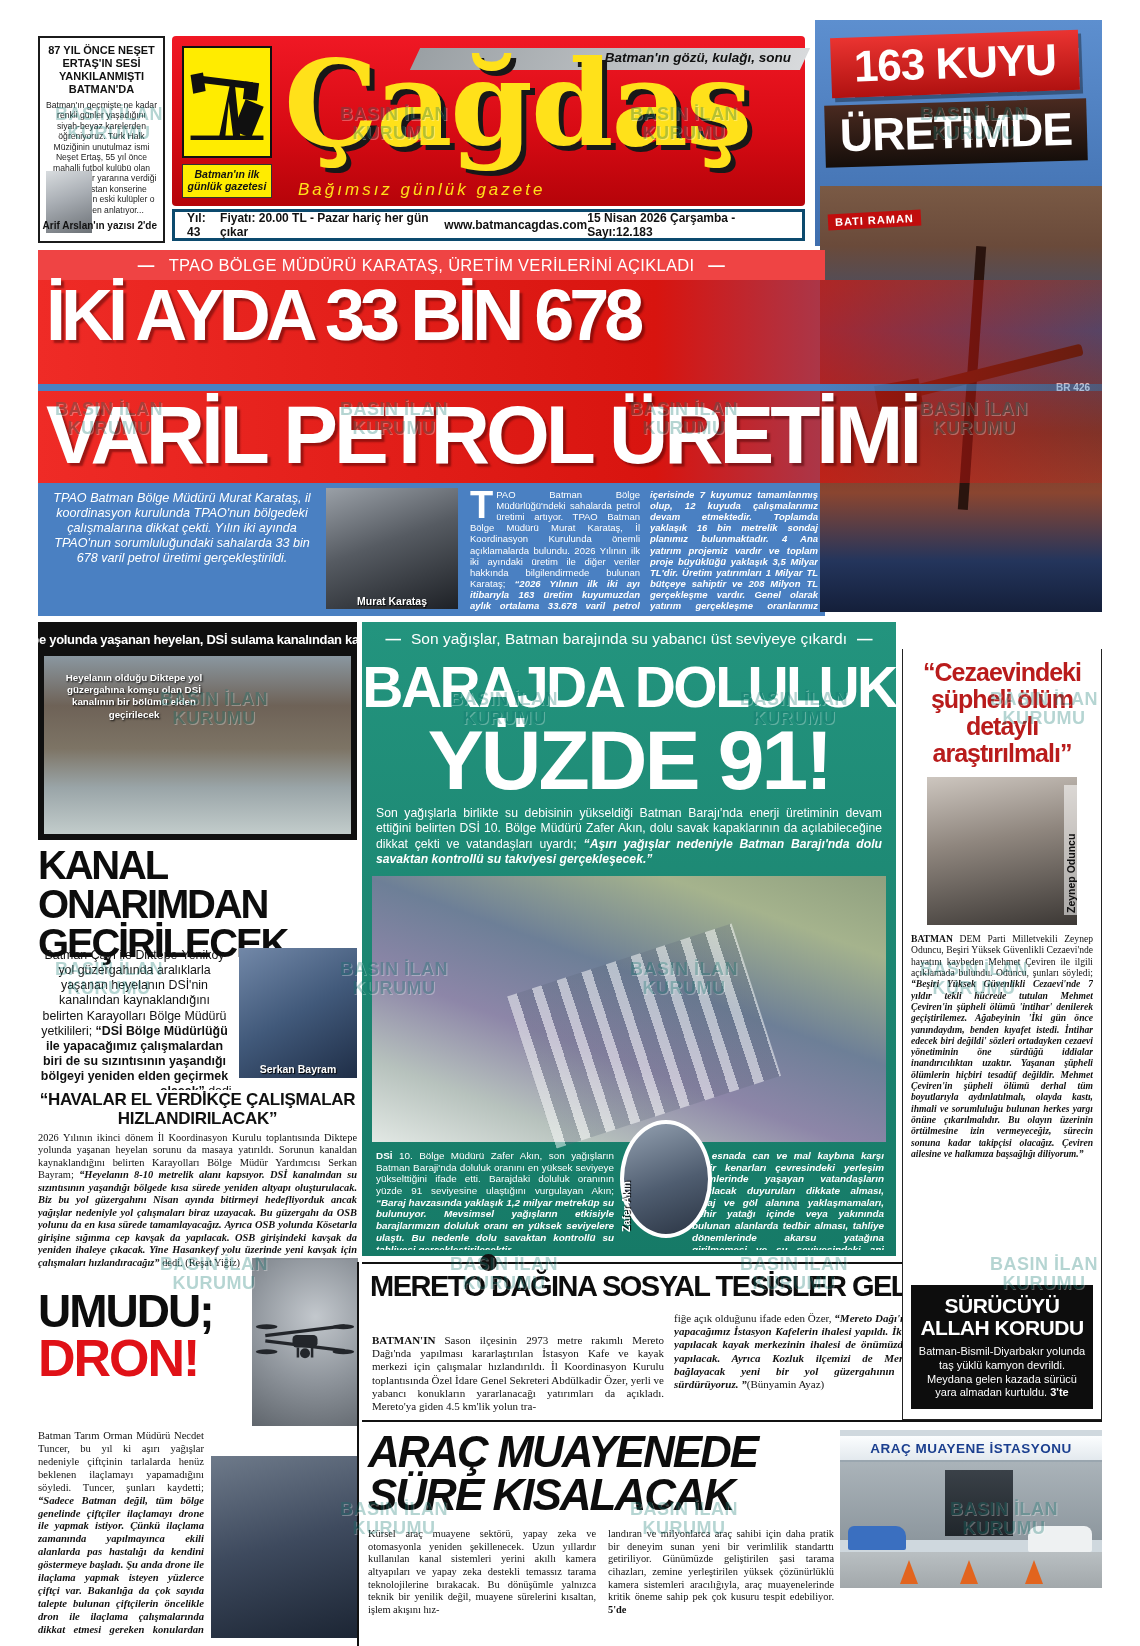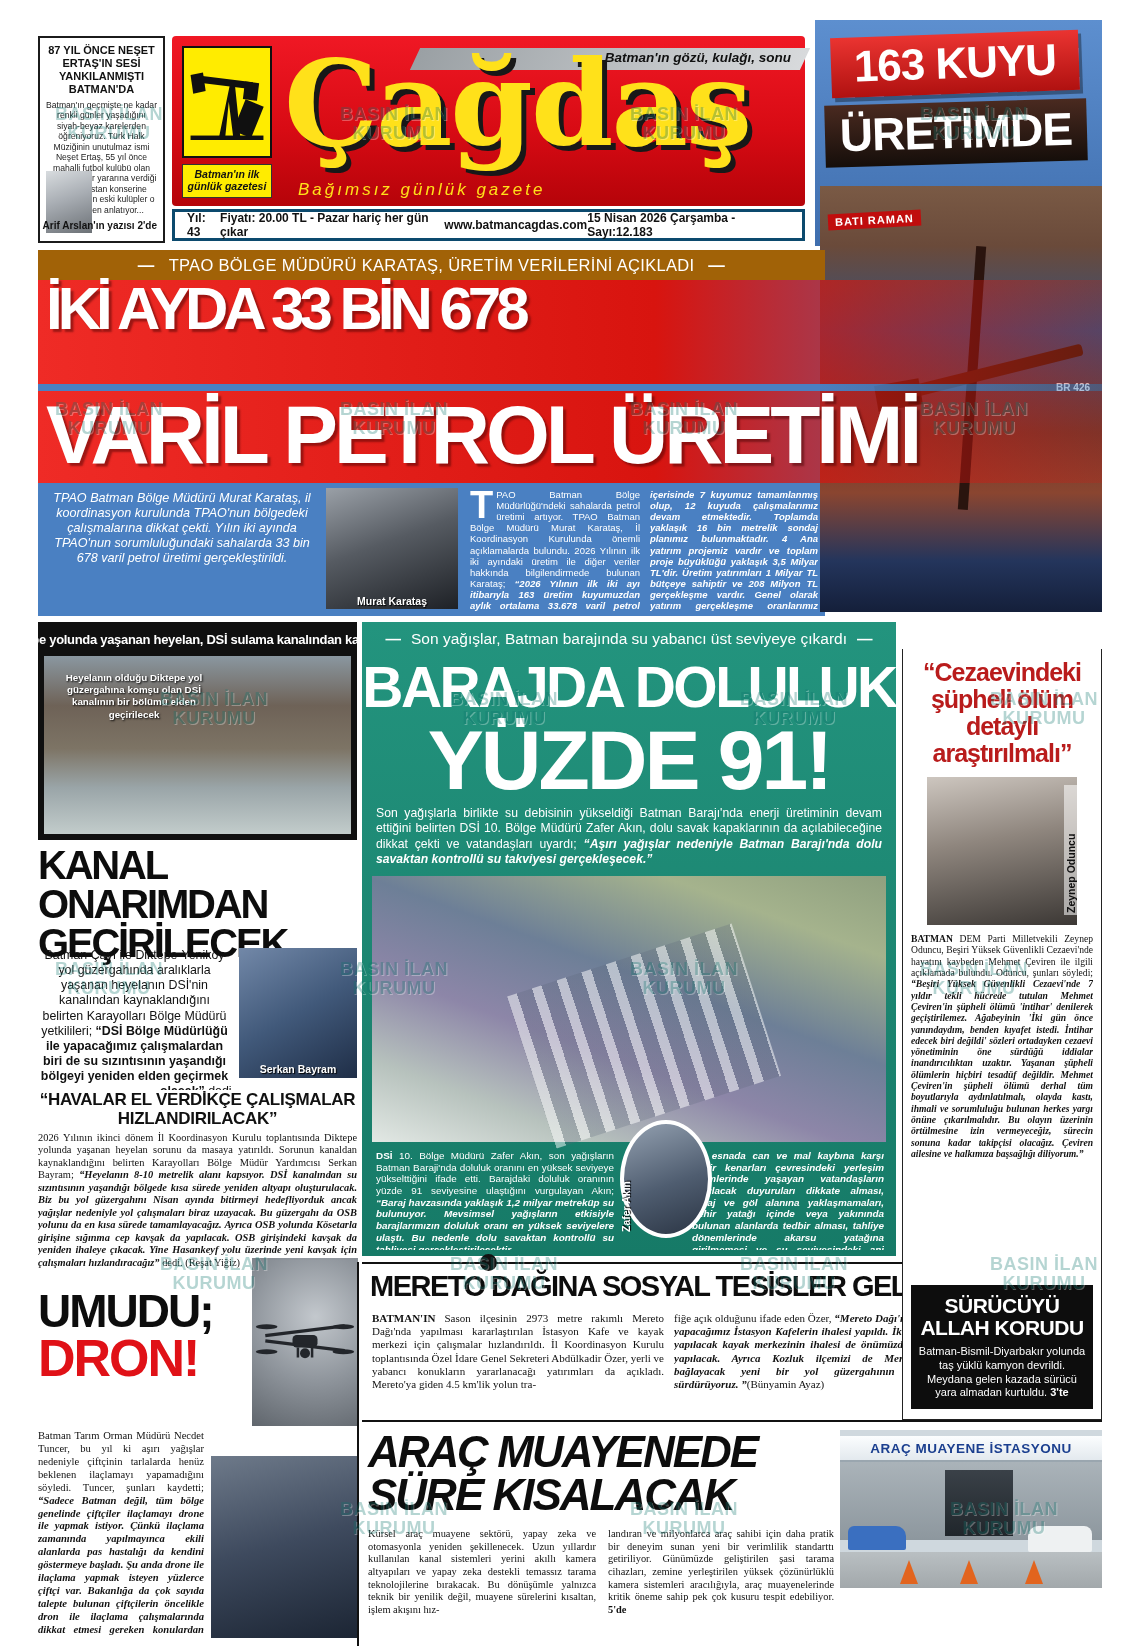--- a/index.html
+++ b/index.html
@@ -59,32 +59,32 @@
   .rig{position:absolute;left:52%;top:14%;width:10px;height:62%;background:#2a140e;transform:rotate(4deg);}
   .rig2{position:absolute;left:30%;top:42%;width:64%;height:12px;background:#47200f;transform:rotate(-14deg);border-radius:4px;}
   .rig3{position:absolute;left:20%;top:46%;width:16%;height:26px;background:#3a1a0c;transform:rotate(-10deg);}
   .sign-red{position:absolute;top:26px;left:8px;background:#c00d0d;color:#fff;font-weight:bold;
        font-size:11px;padding:2px 7px;transform:rotate(-3deg);letter-spacing:1px;}
   .br-code{position:absolute;top:196px;right:12px;color:#e9e9e9;font-size:10px;font-weight:bold;}
 
   
   .main-story{position:absolute;left:38px;top:250px;width:1064px;height:366px;}
   .ms-bluebg{position:absolute;left:0;top:0;width:787px;height:366px;background:#4a80c2;}
-  .ms-kicker{position:absolute;left:0;top:0;width:787px;height:30px;background:#a16207;z-index:2;
+  .ms-kicker{position:absolute;left:0;top:0;width:787px;height:30px;background:#ef4444;z-index:2;
        color:#fff;display:flex;align-items:center;justify-content:center;font-size:16.5px;letter-spacing:.3px;}
   .ms-kicker:before,.ms-kicker:after{content:"—";margin:0 14px;font-weight:bold;}
   .ms-band1{position:absolute;left:0;top:30px;width:1064px;height:104px;z-index:2;
        background:linear-gradient(90deg,#ef2b26 0%,#d8140f 58%,rgba(216,20,15,.55) 80%,rgba(216,20,15,.2) 100%);}
   .ms-div{position:absolute;left:0;top:134px;width:1064px;height:7px;z-index:2;
        background:linear-gradient(90deg,#4a80c2 0%,#4a80c2 72%,rgba(74,128,194,.35) 100%);}
   .ms-band2{position:absolute;left:0;top:141px;width:1064px;height:92px;z-index:2;
        background:linear-gradient(90deg,#ef2b26 0%,#d8140f 58%,rgba(216,20,15,.55) 80%,rgba(216,20,15,.2) 100%);}
   .ms-h{position:absolute;left:8px;width:1054px;z-index:3;color:#fff;font-weight:900;white-space:nowrap;
        text-shadow:3px 3px 2px rgba(60,0,0,.45);}
-  .ms-h1{top:24px;font-size:60px;letter-spacing:-5px;}
+  .ms-h1{top:24px;font-size:72px;letter-spacing:-5px;}
   .ms-h2{top:138px;font-size:82px;letter-spacing:-4px;}
   .ms-content{position:absolute;left:0;top:233px;width:787px;height:133px;z-index:3;}
   .ms-intro{position:absolute;left:12px;top:8px;width:264px;color:#fff;font-style:italic;
        font-size:12.6px;line-height:1.2;text-align:center;}
   .ms-photo{position:absolute;left:288px;top:5px;width:132px;height:121px;
        background:linear-gradient(160deg,#9aa0a7 0%,#565b62 45%,#1e2126 100%);}
   .photo-cap{position:absolute;bottom:2px;left:0;width:100%;text-align:center;color:#fff;
        font-weight:bold;font-size:10.5px;text-shadow:1px 1px 1px #000;}
   .ms-col{position:absolute;top:6px;color:#fff;font-size:9.5px;line-height:1.17;text-align:justify;height:124px;overflow:hidden;}
   .ms-col1{left:432px;width:170px;}
@@ -152,21 +152,21 @@
   
   .mereto{position:absolute;left:362px;top:1262px;width:740px;height:160px;background:#fff;
        border-top:2px solid #111;border-bottom:2px solid #111;}
   .mereto-dot{position:absolute;left:118px;top:-10px;width:17px;height:17px;border-radius:50%;background:#111;}
   .m-h{position:absolute;left:8px;top:6px;font-weight:900;font-size:29px;letter-spacing:-1.5px;
        white-space:nowrap;color:#0d0d0d;}
   .m-photo{position:absolute;right:4px;top:6px;width:130px;height:148px;
        background:linear-gradient(160deg,#b0656a 0%,#7d3a44 50%,#441c26 100%);}
   .m-col{position:absolute;top:48px;height:108px;overflow:hidden;font-family:"Liberation Serif",serif;
        font-size:11px;line-height:1.2;text-align:justify;}
-  .m-col1{left:10px;width:292px;}
+  .m-col1{left:10px;width:292px;margin-top:22px;}
   .m-col2{left:312px;width:288px;}
 
   
   .arac{position:absolute;left:362px;top:1428px;width:740px;height:218px;background:#fff;}
   .a-h{position:absolute;left:6px;top:2px;font-weight:900;font-size:44px;letter-spacing:-2px;
        line-height:.98;color:#0d0d0d;font-style:italic;}
   .a-photo{position:absolute;right:0;top:2px;width:262px;height:158px;background:#cfd8de;overflow:hidden;}
   .a-sign{position:absolute;top:6px;left:0;right:0;height:26px;background:linear-gradient(180deg,#fbfdfe,#e3e9ee);
        color:#1b3f8f;font-weight:900;font-size:13.5px;display:flex;align-items:center;justify-content:center;
        letter-spacing:.5px;border-bottom:2px solid #9aa6af;}

